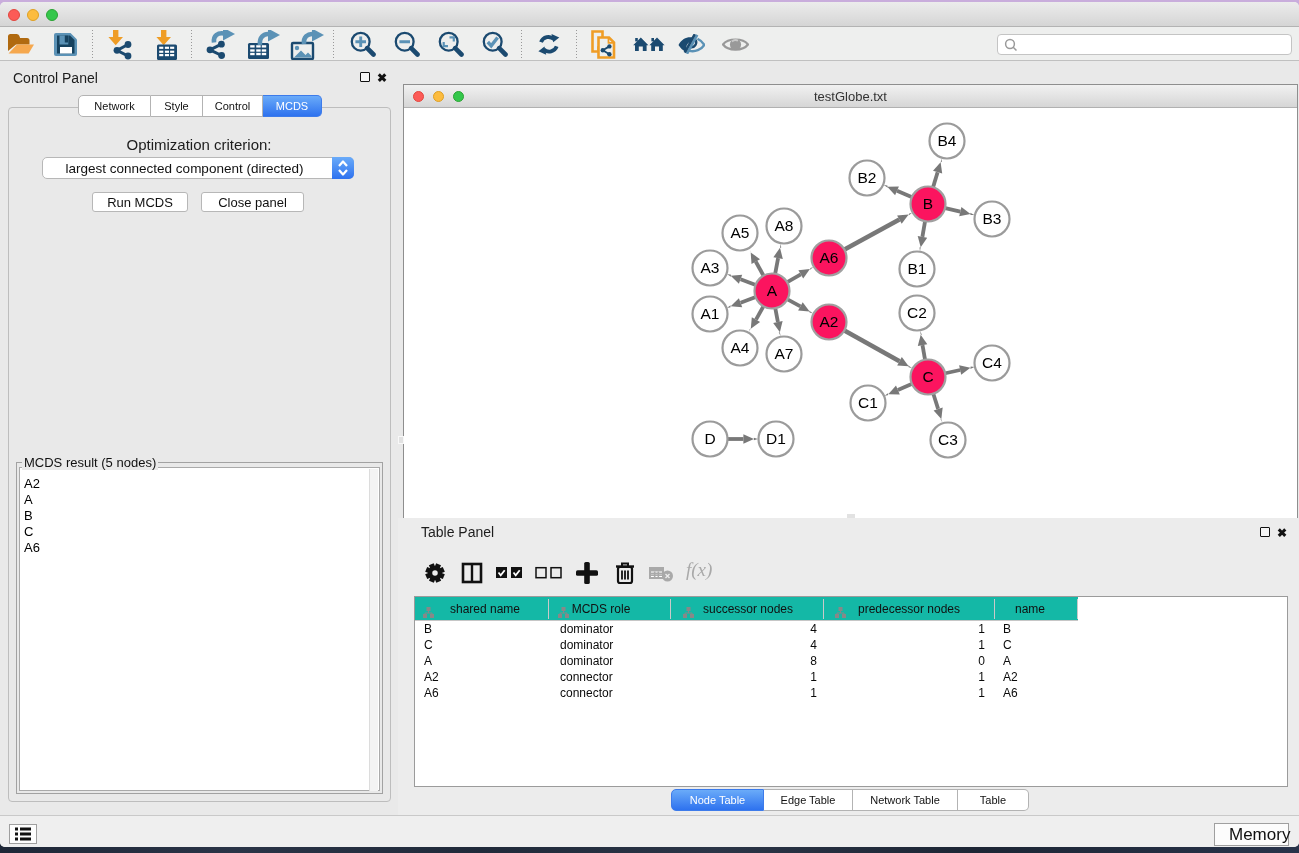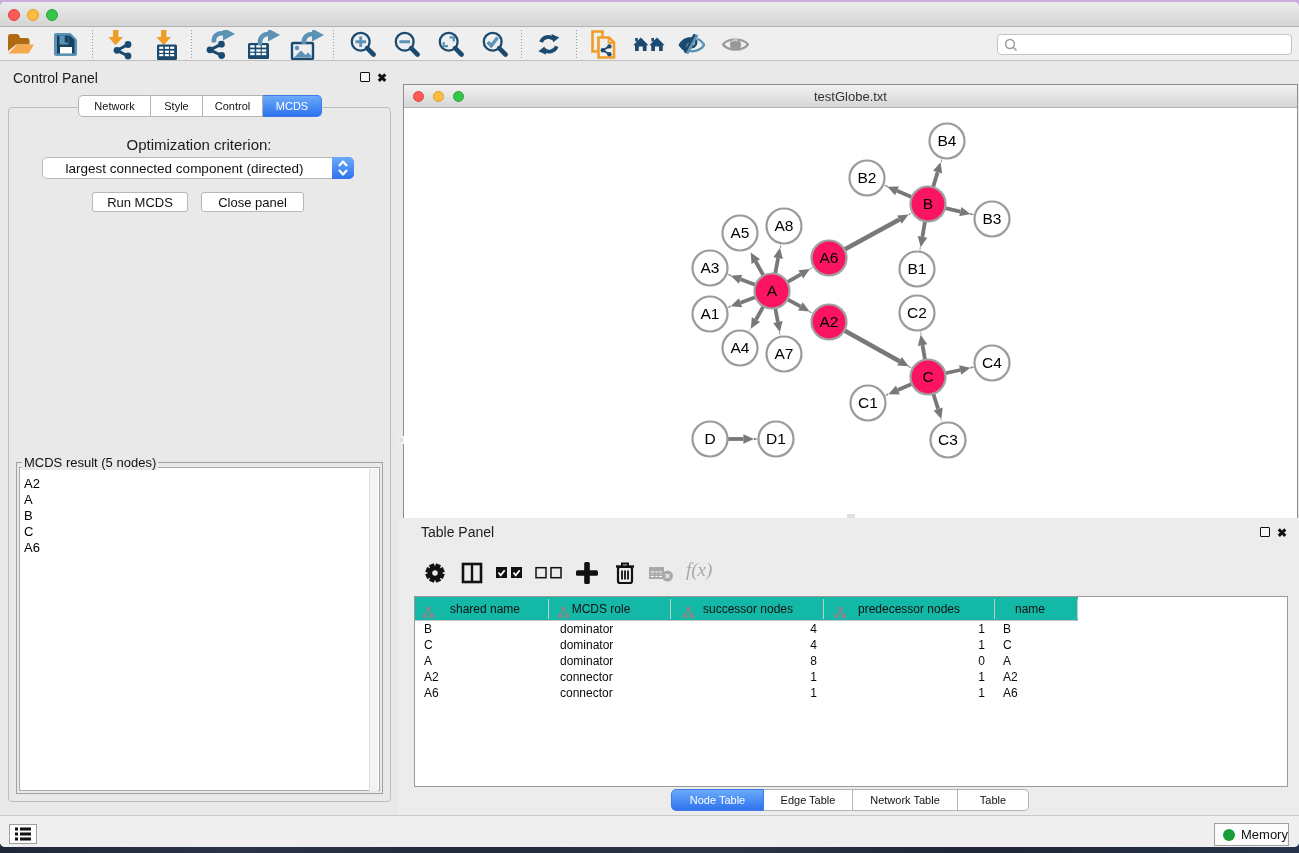--- a/index.html
+++ b/index.html
@@ -63,21 +63,21 @@
 .hlabel { position:absolute; top:5px; font-size:12px; color:#111; transform:translateX(-50%); }
 .hicon { position:absolute; top:7px; }
 .trow { position:absolute; font-size:12px; color:#0a0a0a; }
 .tnum { position:absolute; font-size:12px; color:#0a0a0a; text-align:right; width:60px; }
 
 #btabs { position:absolute; left:273px; top:271px; }
 
 #statusbar { position:absolute; left:0; top:813px; width:1299px; height:32px; background:#efefef; border-top:1px solid #c9c9c9; }
 #sb-btn { position:absolute; left:9px; top:8px; width:28px; height:20px; background:#fdfdfd; border:1px solid #9f9f9f; }
 #memory { position:absolute; right:10px; top:7px; width:75px; height:23px; background:#fcfcfc; border:1px solid #9f9f9f;
-  font-size:13px; color:#111; display:flex; align-items:center; }
+  font-size:17px; color:#111; display:flex; align-items:center; }
 #memory .dot { width:12px; height:12px; border-radius:50%; background:#189e38; margin:0 6px 0 8px; }
 </style>
 </head>
 <body>
 <div id="topstrip"></div>
 <div id="mainwin">
   <div id="titlebar">
     <div class="tl" style="left:8px;  background:#fc5b57; border:0.5px solid #e2463f;"></div>
     <div class="tl" style="left:27px; background:#fcbc3f; border:0.5px solid #dfa023;"></div>
     <div class="tl" style="left:46px; background:#34c74b; border:0.5px solid #2aa334;"></div>

